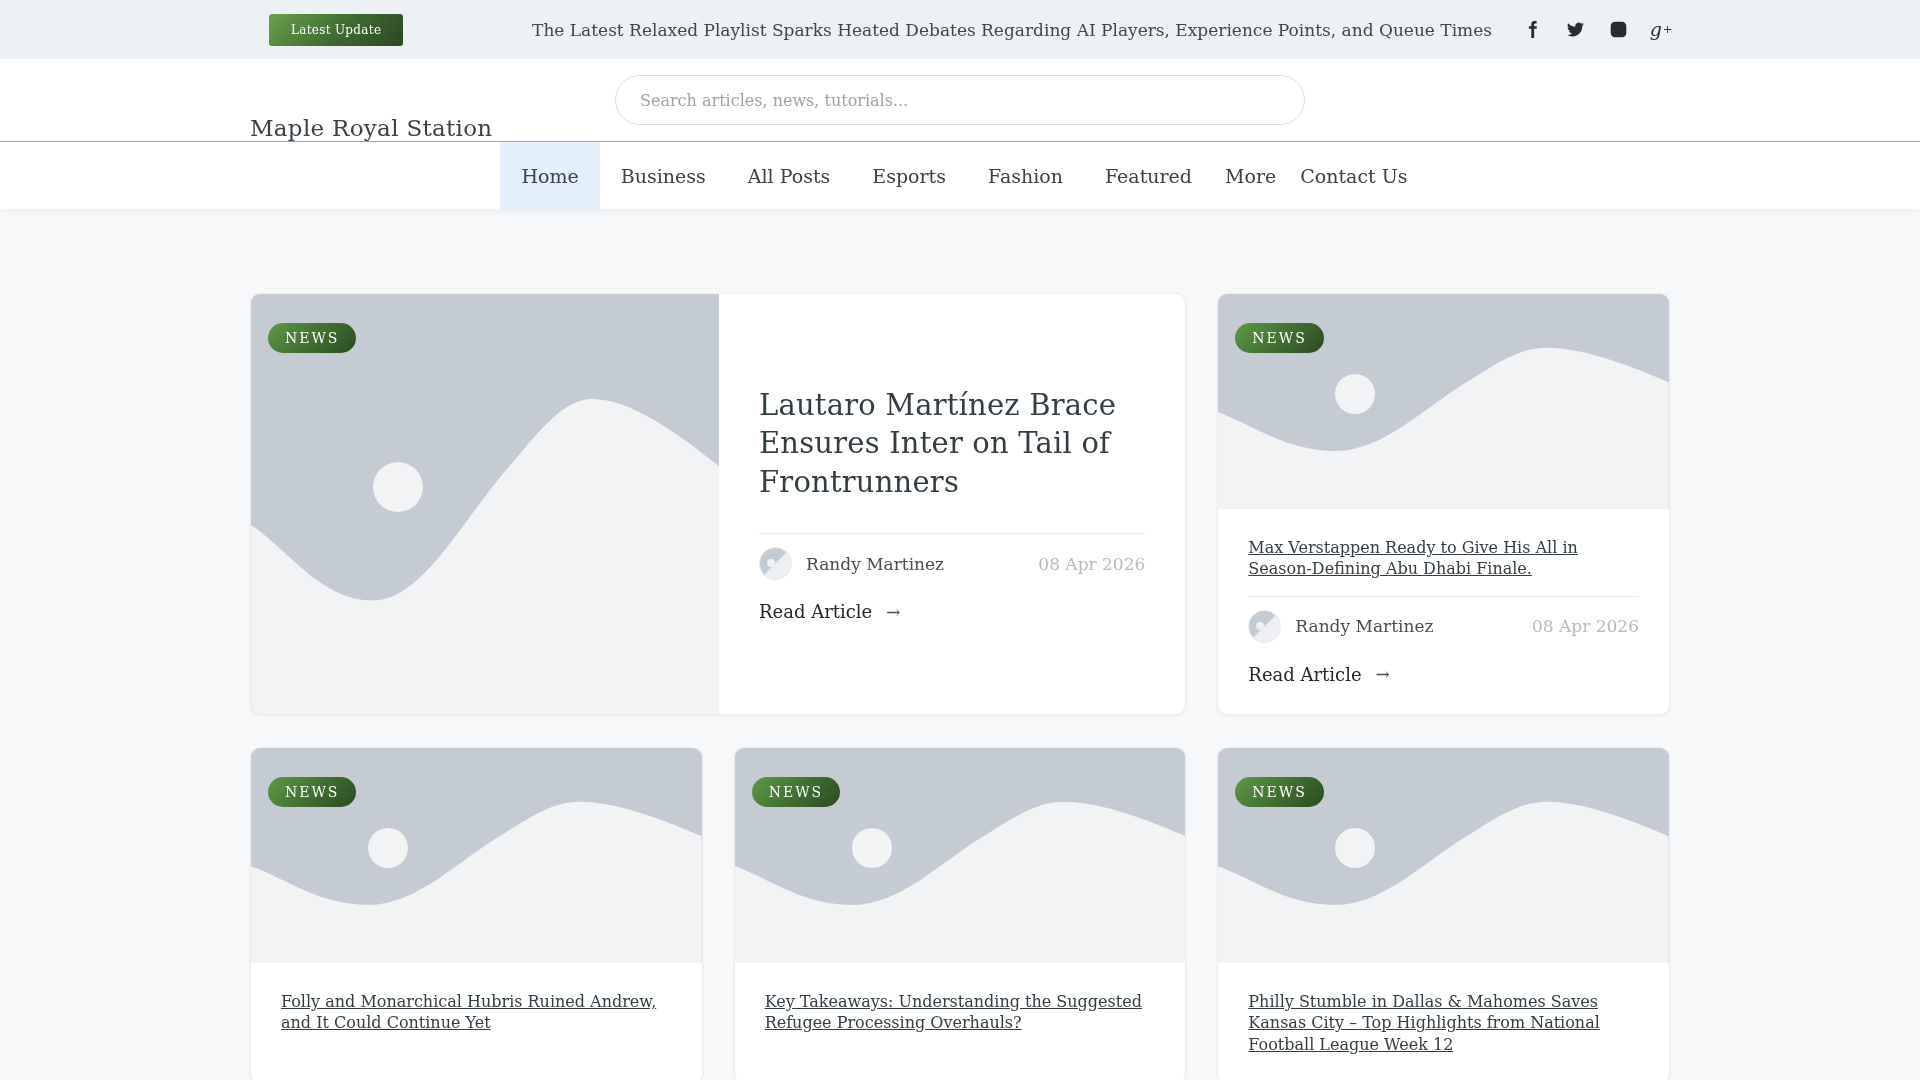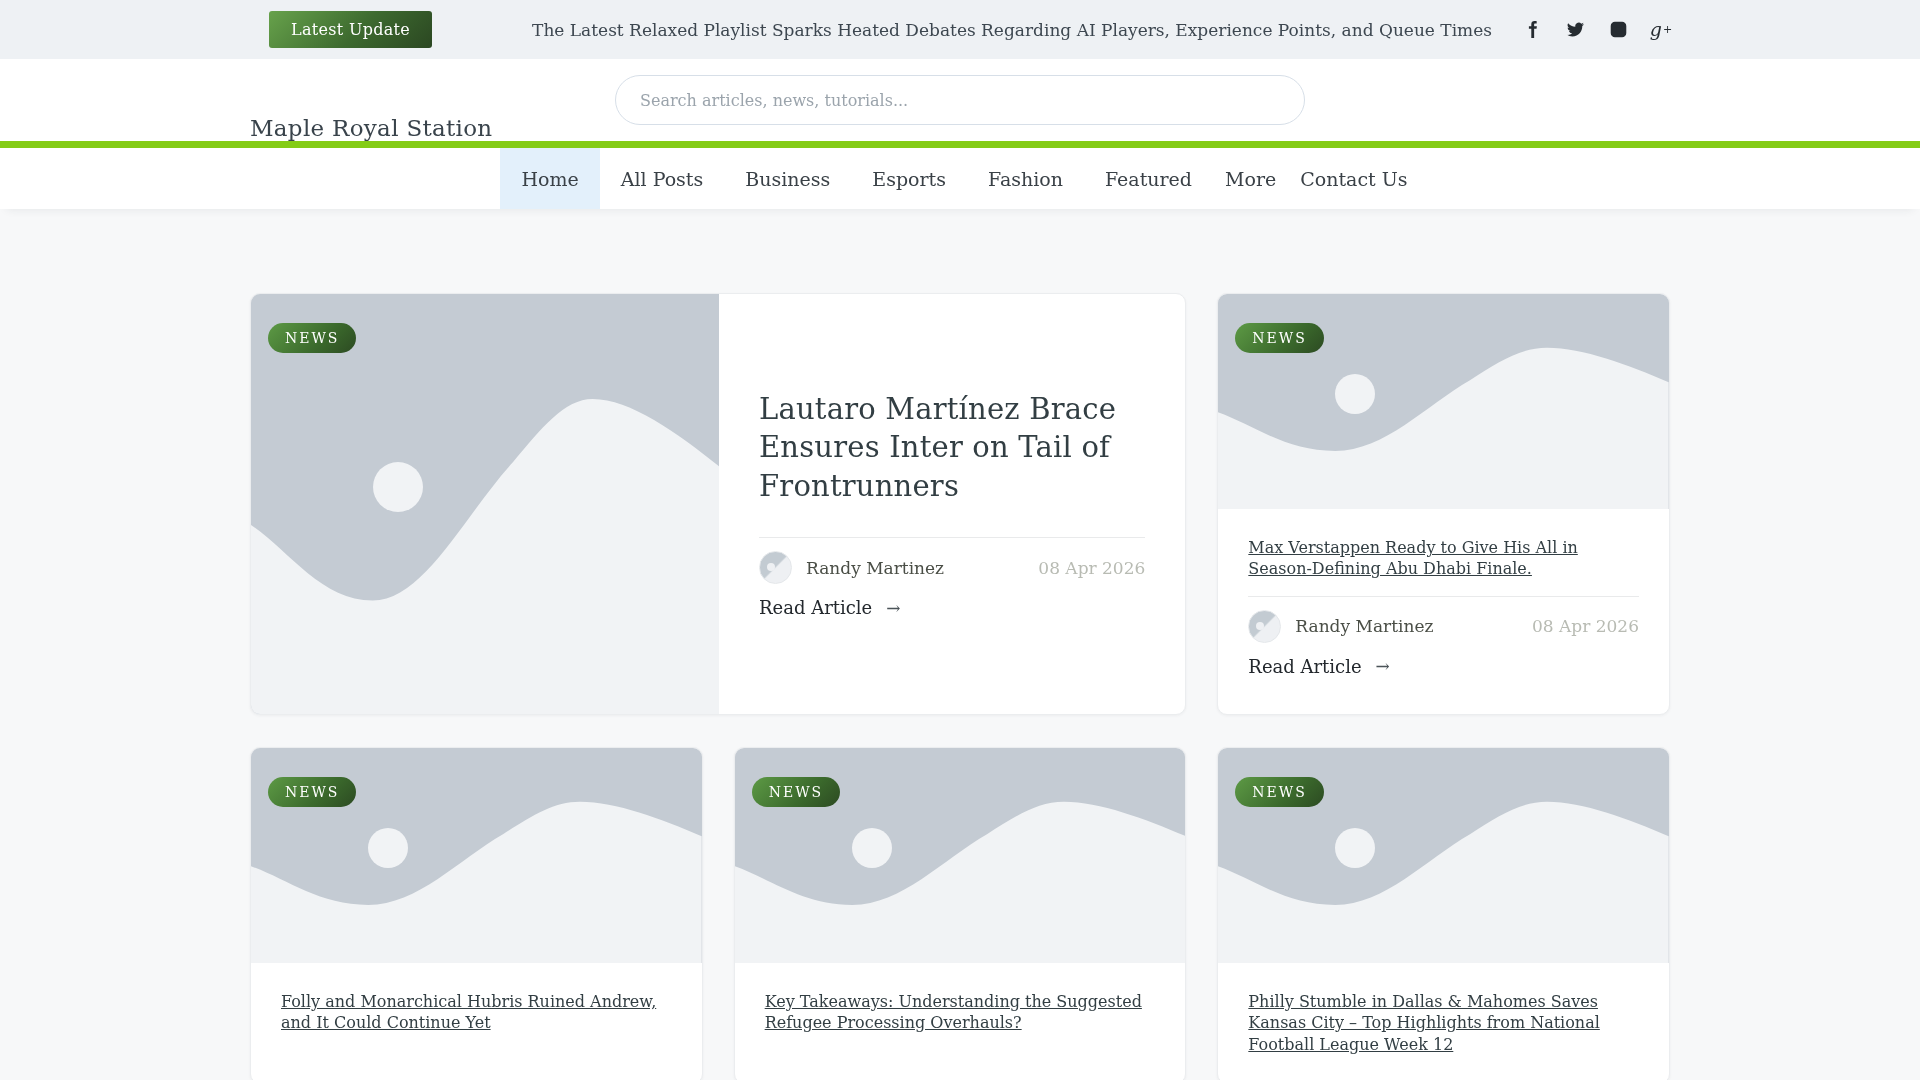--- a/index.html
+++ b/index.html
@@ -10,21 +10,21 @@
     color:#333;
   }
   .container { width:1420px; margin:0 auto; }
 
   
   .topbar { background:#eef1f4; height:59px; }
   .topbar .container { height:100%; display:flex; align-items:center; }
   .latest-btn {
     background:linear-gradient(135deg,#67a24b 0%,#3d6a2f 55%,#2b4722 100%);
     color:#fff; border:none; font-family:inherit;
-    font-size:16px; padding:9px 22px; border-radius:3px;
+    font-size:12px; padding:9px 22px; border-radius:3px;
     margin-left:19px; cursor:pointer; letter-spacing:.3px;
   }
   .ticker { margin-left:auto; font-size:17px; color:#3d4750; white-space:nowrap; }
   .social { display:flex; align-items:center; gap:25px; margin-left:31px; }
   .social .sicon { width:18px; height:18px; display:flex; align-items:center; justify-content:center; cursor:pointer; color:#262c31; }
   .social svg { width:17px; height:17px; fill:#262c31; }
   .sicon.gplus { font-size:19px; font-style:italic; line-height:1; color:#262c31; }
   .sicon.gplus sup { font-size:11px; font-style:normal; margin-left:1px; }
 
   
@@ -33,21 +33,21 @@
   .site-title { font-size:23px; color:#39434b; letter-spacing:.3px; cursor:pointer; font-weight:400; }
   .search-wrap { position:absolute; left:50%; top:50%; transform:translate(-50%,-50%); }
   .search-input {
     width:690px; height:50px; border:1.5px solid #d7dfe8; border-radius:26px;
     padding:0 24px; font-family:inherit; font-size:16px; color:#737373;
     background:#fff; outline:none;
   }
   .search-input::placeholder { color:#9ba4ac; }
 
   
-  .nav { background:#fff; border-top:7px solid #84cc16; height:68px;
+  .nav { background:#fff; border-top:1px solid #84cc16; height:68px;
          box-shadow:0 7px 9px -7px rgba(40,50,60,.10); position:relative; z-index:2; }
   .nav .container { height:100%; display:flex; align-items:stretch; justify-content:center; }
   .nav-item { display:flex; align-items:center; padding:0 21px; font-size:19px;
               color:#3a4147; cursor:pointer; }
   .nav-item.active { background:#e3f0fb; }
   .nav-item.tight { padding:0 12px; }
 
   
   .main { padding-top:84px; }
   .grid { display:grid; grid-template-columns:repeat(3,1fr); gap:32px 31px; }
@@ -90,21 +90,21 @@
     background:linear-gradient(135deg,#c3cbd2 48%,#eef0f3 52%);
     position:relative; border:1px solid #e4e7ea;
   }
   .avatar::after {
     content:""; position:absolute; width:8px; height:8px; border-radius:50%;
     background:#eef0f3; left:7px; top:11px;
   }
   .author { font-size:17px; color:#4a4e46; margin-left:14px; cursor:pointer; }
   .date { margin-left:auto; font-size:17px; color:#b8bbb3; }
   .read { display:inline-flex; align-items:center; gap:14px; font-size:18px;
-          color:#23282d; cursor:pointer; }
+          color:#23282d; cursor:pointer; margin-top:8px; }
   .read .arrow { color:#4b5358; font-size:17px; }
 </style>
 </head>
 <body>
 
 <div class="topbar">
   <div class="container">
     <button class="latest-btn">Latest Update</button>
     <div class="ticker">The Latest Relaxed Playlist Sparks Heated Debates Regarding AI Players, Experience Points, and Queue Times</div>
     <div class="social">
@@ -135,22 +135,22 @@
     <div class="site-title">Maple Royal Station</div>
     <div class="search-wrap">
       <input class="search-input" type="text" placeholder="Search articles, news, tutorials..." style="">
     </div>
   </div>
 </div>
 
 <div class="nav">
   <div class="container">
     <div class="nav-item active">Home</div>
+    <div class="nav-item">Business</div>
     <div class="nav-item">All Posts</div>
-    <div class="nav-item">Business</div>
     <div class="nav-item">Esports</div>
     <div class="nav-item">Fashion</div>
     <div class="nav-item">Featured</div>
     <div class="nav-item tight">More</div>
     <div class="nav-item tight">Contact Us</div>
   </div>
 </div>
 
 <div class="main container">
   <div class="grid">

